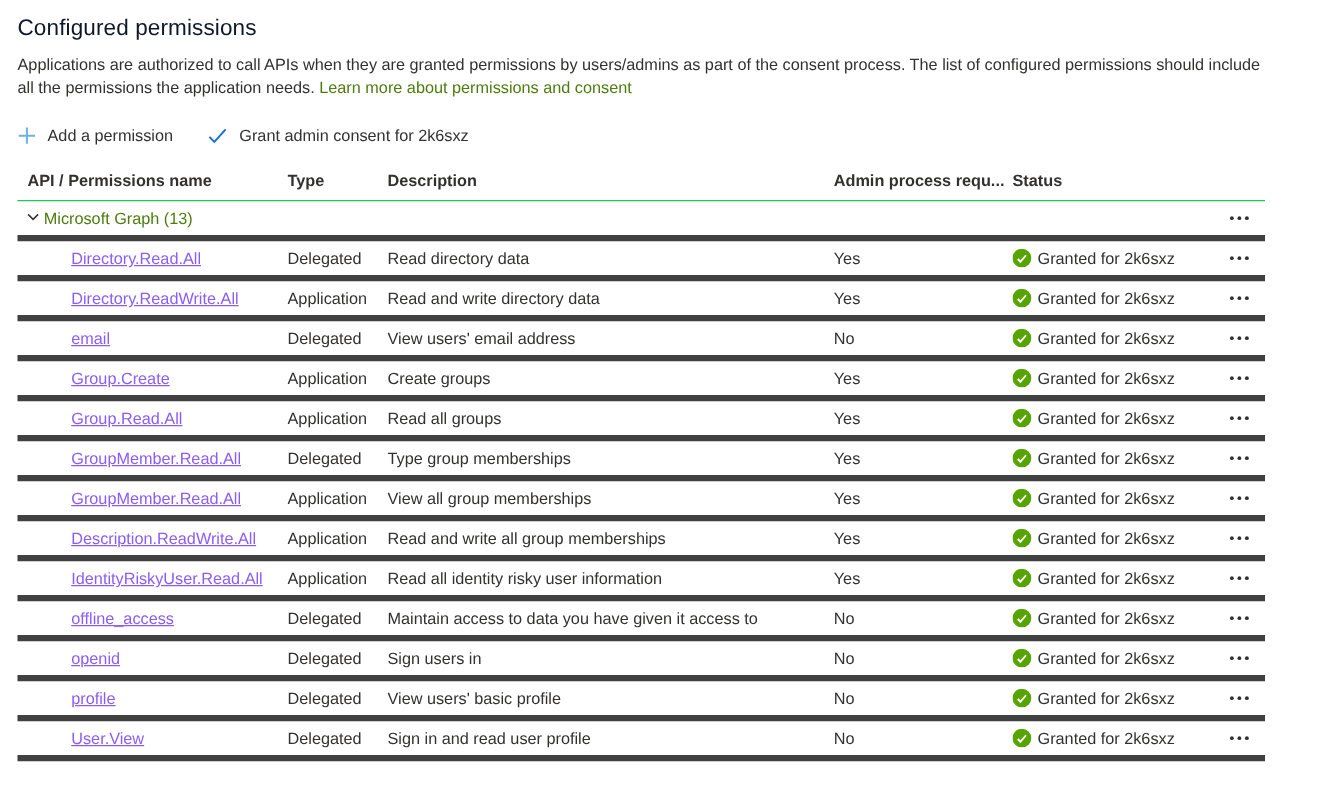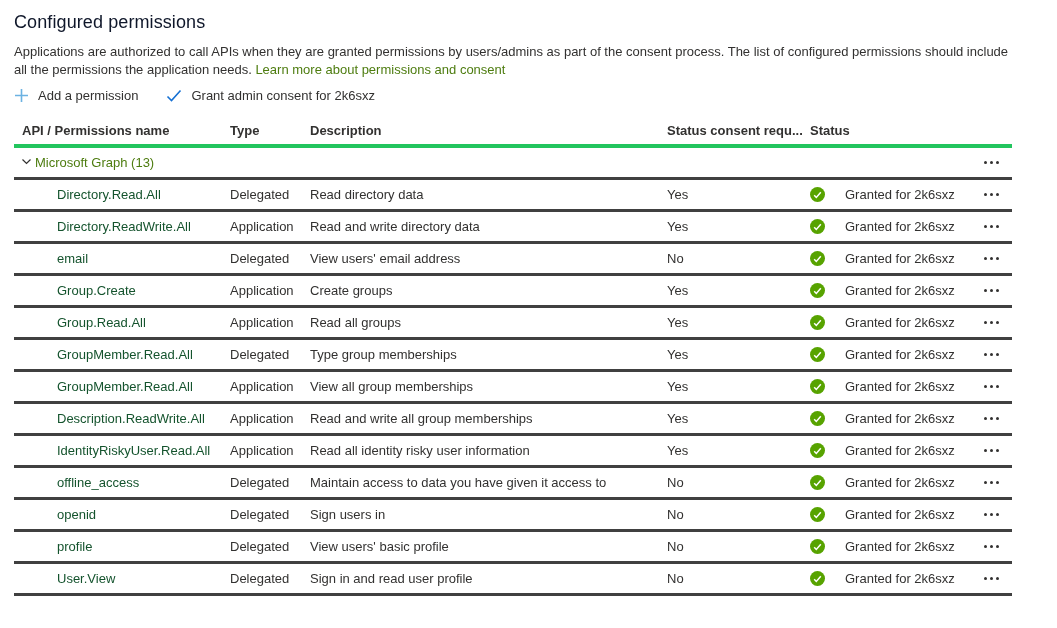--- a/index.html
+++ b/index.html
@@ -22,21 +22,21 @@
   .description {
     margin-top: 10px;
     font-size: 13px;
     line-height: 17.5px;
     color: #323130;
     max-width: 996px;
   }
   .link { color: #4d7c0f; text-decoration: none; cursor: pointer; }
 
   .toolbar {
-    margin-top: 10px;
+    margin-top: 23px;
     display: flex;
     align-items: center;
     gap: 28px;
   }
   .toolbar-item {
     display: flex;
     align-items: center;
     gap: 9px;
     font-size: 13px;
     color: #323130;
@@ -46,25 +46,25 @@
   }
   .toolbar-item svg { display: block; }
 
   .perm-table { margin-top: 13px; width: 998px; }
 
   .t-row {
     display: grid;
     grid-template-columns: 216px 80px 357px 143px 160px 42px;
     align-items: center;
     height: 32px;
-    border-bottom: 3px solid #404040;
+    border-bottom: 5px solid #404040;
     font-size: 13px;
   }
   .t-header {
-    border-bottom: 4px solid #22c55e;
+    border-bottom: 1px solid #22c55e;
     font-weight: 700;
     color: #323130;
   }
   .t-header .cell { font-weight: 700; font-size: 13px; }
 
   .cell { padding-left: 0; white-space: nowrap; overflow: hidden; }
   .cell-name-h { padding-left: 8px; }
 
   .group-cell {
     grid-column: 1 / span 5;
@@ -72,26 +72,26 @@
     align-items: center;
     gap: 2px;
     padding-left: 6px;
   }
   .chevron-btn {
     background: none; border: none; cursor: pointer;
     display: flex; align-items: center; padding: 0;
   }
 
   .cell-name { padding-left: 43px; }
-  .name-link { color: #14532d; cursor: pointer; }
+  .name-link { color: #8b5cf6; cursor: pointer; text-decoration: underline; }
 
   .cell-status {
     display: flex;
     align-items: center;
-    gap: 20px;
+    gap: 5px;
   }
   .granted-badge {
     width: 15px; height: 15px;
     border-radius: 50%;
     background: #57a300;
     display: inline-flex;
     align-items: center;
     justify-content: center;
     flex: 0 0 auto;
   }
@@ -140,21 +140,21 @@
       <span>Grant admin consent for 2k6sxz</span>
     </button>
   </div>
 
   <div class="perm-table">
 
     <div class="t-row t-header">
       <div class="cell cell-name-h">API / Permissions name</div>
       <div class="cell">Type</div>
       <div class="cell">Description</div>
-      <div class="cell">Status consent requ...</div>
+      <div class="cell">Admin process requ...</div>
       <div class="cell">Status</div>
       <div class="cell"></div>
     </div>
 
     <div class="t-row">
       <div class="group-cell">
         <button class="chevron-btn">
           <span>
             <svg width="13" height="13" viewBox="0 0 13 13">
                 <path d="M2.5 4.5l4 4 4-4" stroke="#323130" stroke-width="1.2" fill="none"></path>

